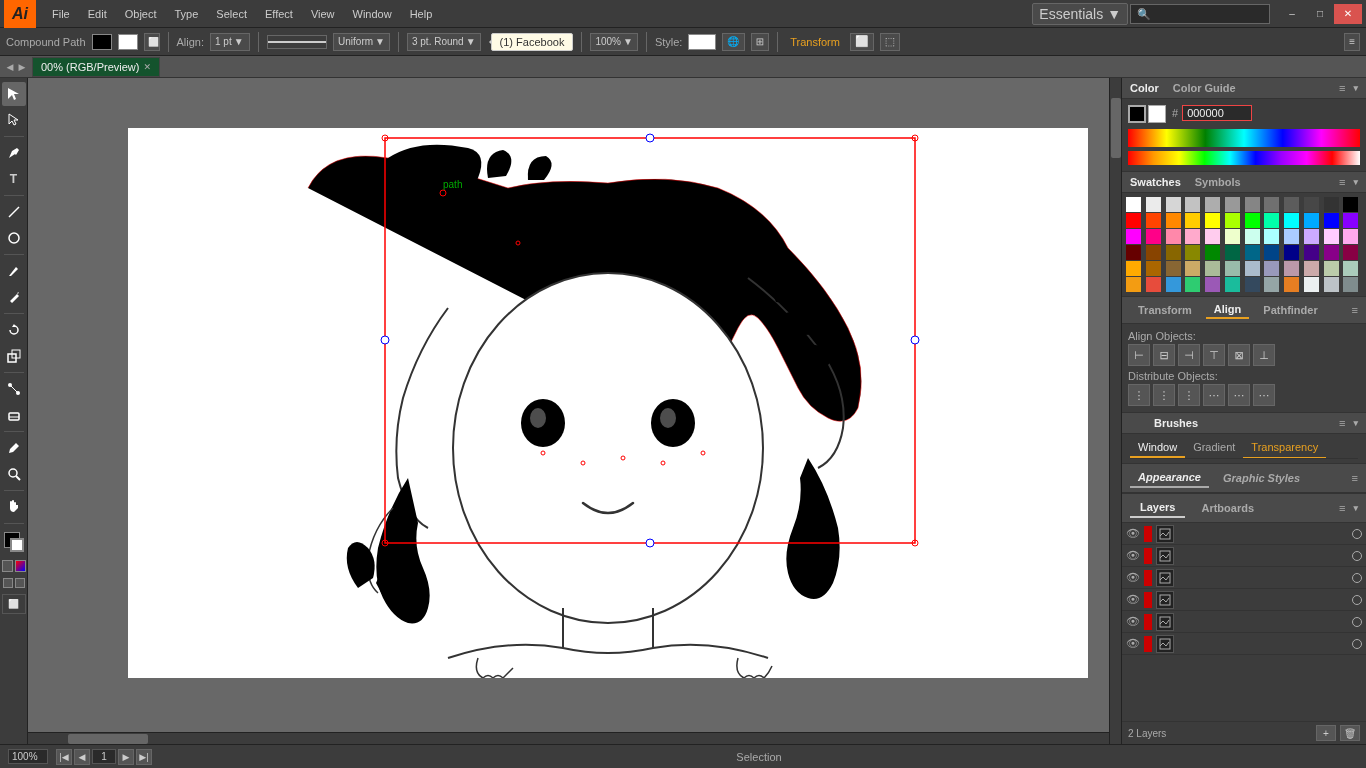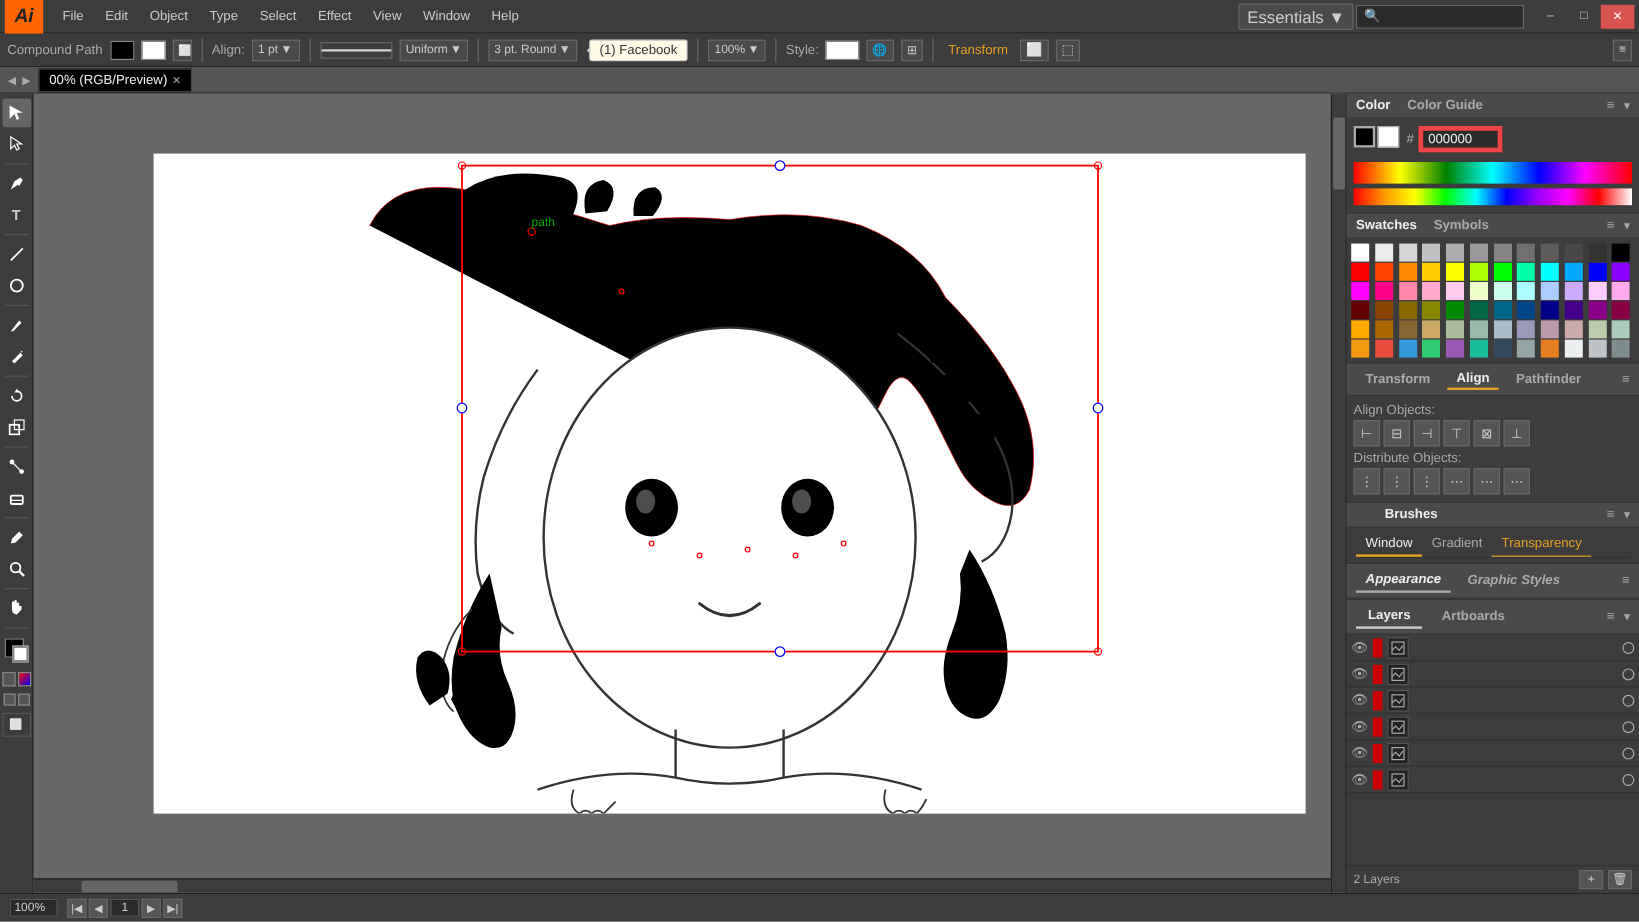--- a/index.html
+++ b/index.html
@@ -78,21 +78,21 @@
     #tab-bar {
       display: flex; align-items: center; height: 22px;
       background: #555; border-bottom: 1px solid #333; padding: 0 4px;
     }
     .tab-btn {
       width: 12px; height: 12px; display: flex; align-items: center; justify-content: center;
       font-size: 9px; color: #aaa; cursor: pointer;
     }
     .tab-item {
       display: flex; align-items: center; gap: 4px;
-      background: #000000; border: 1px solid #444; padding: 2px 8px;
+      background: #14532d; border: 1px solid #444; padding: 2px 8px;
       font-size: 11px; color: #eee; cursor: pointer; height: 20px; margin-left: 4px;
     }
     .tab-close { font-size: 9px; color: #aaa; cursor: pointer; }
 
     
     #main-area {
       display: flex; height: calc(768px - 28px - 28px - 22px - 24px);
     }
 
     
@@ -143,21 +143,21 @@
     
     #color-panel {
       border-bottom: 1px solid #333;
     }
     .color-panel-body { padding: 6px; }
     .cs-black { width: 18px; height: 18px; background: black; border: 2px solid #aaa; cursor: pointer; }
     .cs-white { width: 18px; height: 18px; background: white; border: 1px solid #aaa; cursor: pointer; }
     .color-hex-row { display: flex; align-items: center; gap: 4px; margin-bottom: 4px; }
     .hash { color: #aaa; }
     .hex-input {
-      background: #2a2a2a; border: 4px solid #ef4444; color: #eee;
+      background: #2a2a2a; border: 1px solid #ef4444; color: #eee;
       width: 70px; padding: 1px 4px; font-size: 11px;
     }
     .color-gradient {
       width: 100%; height: 18px;
       background: linear-gradient(to right, red, yellow, green, cyan, blue, magenta, red);
       cursor: crosshair; margin-bottom: 4px;
     }
 
     
     #swatches-panel { border-bottom: 1px solid #333; }
@@ -793,13 +793,14 @@
   <div class="status-zoom">
     <input class="status-zoom-input" type="text" value="100%" style="">
   </div>
   <div class="status-nav">
     <div class="status-nav-btn">|◀</div>
     <div class="status-nav-btn">◀</div>
     <input class="status-page-input" type="text" value="1" style="">
     <div class="status-nav-btn">▶</div>
     <div class="status-nav-btn">▶|</div>
   </div>
+  <div class="status-info">Selection</div>
 </div>
 
 </body></html>

